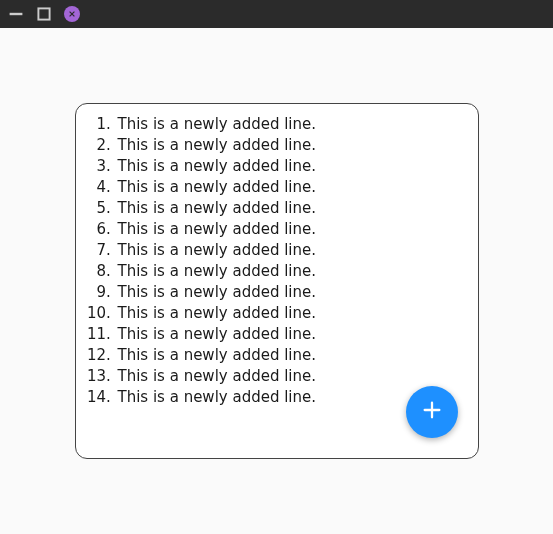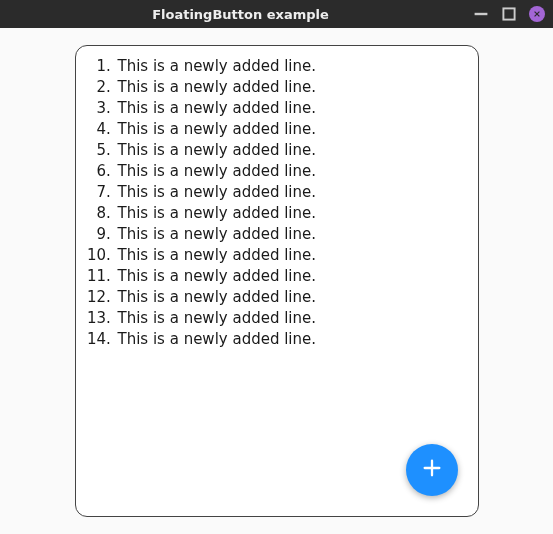--- a/index.html
+++ b/index.html
@@ -60,21 +60,21 @@
     .app-body {
       background: #fafafa;
       height: calc(534px - 28px);
       display: flex;
       align-items: center;
       justify-content: center;
     }
     .card {
       position: relative;
       width: 404px;
-      height: 472px;
+      height: 356px;
       background: #ffffff;
       border: 1px solid #444;
       border-radius: 12px;
       padding: 10px 14px;
       overflow: hidden;
     }
     .list {
       list-style: decimal;
       margin-left: 26px;
       font-size: 15px;
@@ -100,21 +100,20 @@
     }
     .fab svg {
       width: 22px;
       height: 22px;
     }
   </style>
 </head>
 <body>
 
 <div class="titlebar">
-  <div class="titlebar-title">FloatingButton example</div>
   <div class="titlebar-controls">
     <div class="titlebar-btn">
       <svg viewBox="0 0 10 10">
           <line x1="1" y1="5" x2="9" y2="5" stroke="#ccc" stroke-width="1.5"></line>
         </svg>
     </div>
     <div class="titlebar-btn">
       <svg viewBox="0 0 10 10">
           <rect x="1.5" y="1.5" width="7" height="7" fill="none" stroke="#ccc" stroke-width="1.2"></rect>
         </svg>

